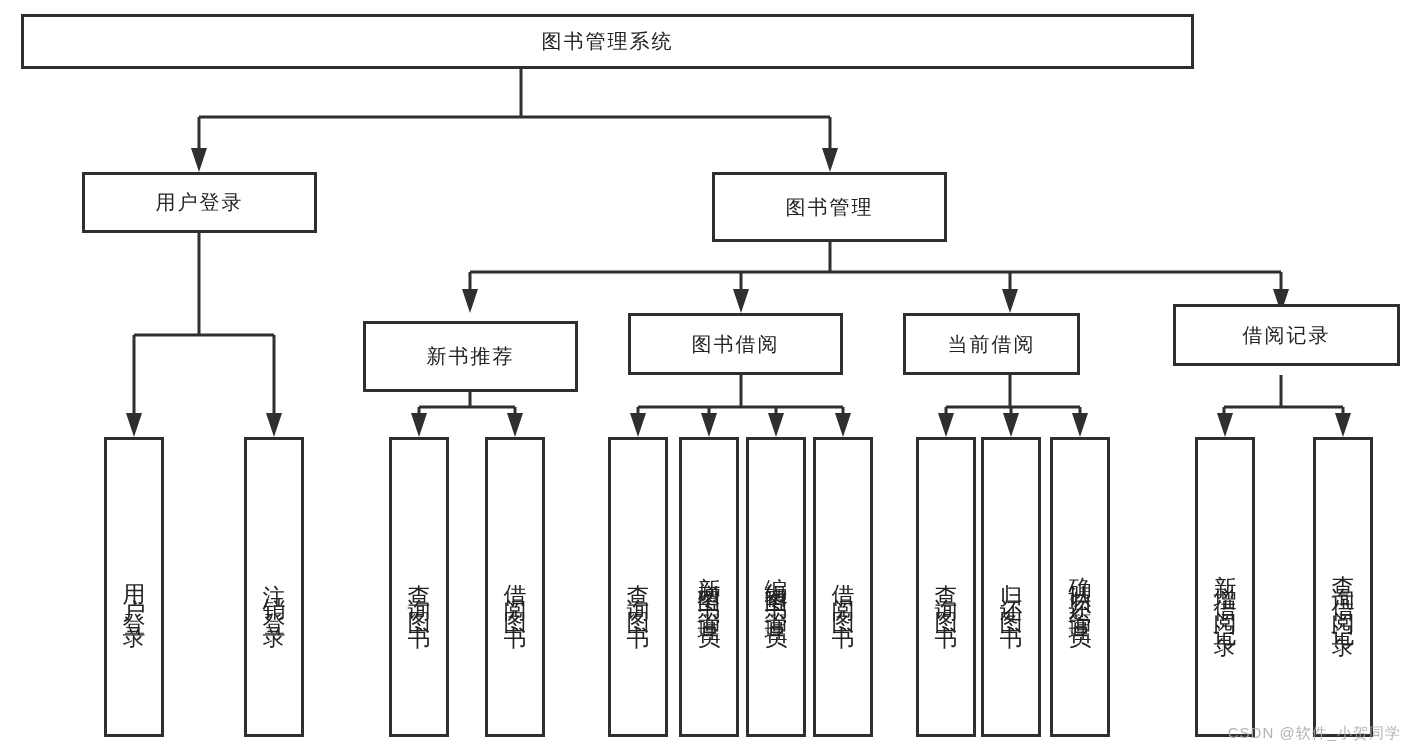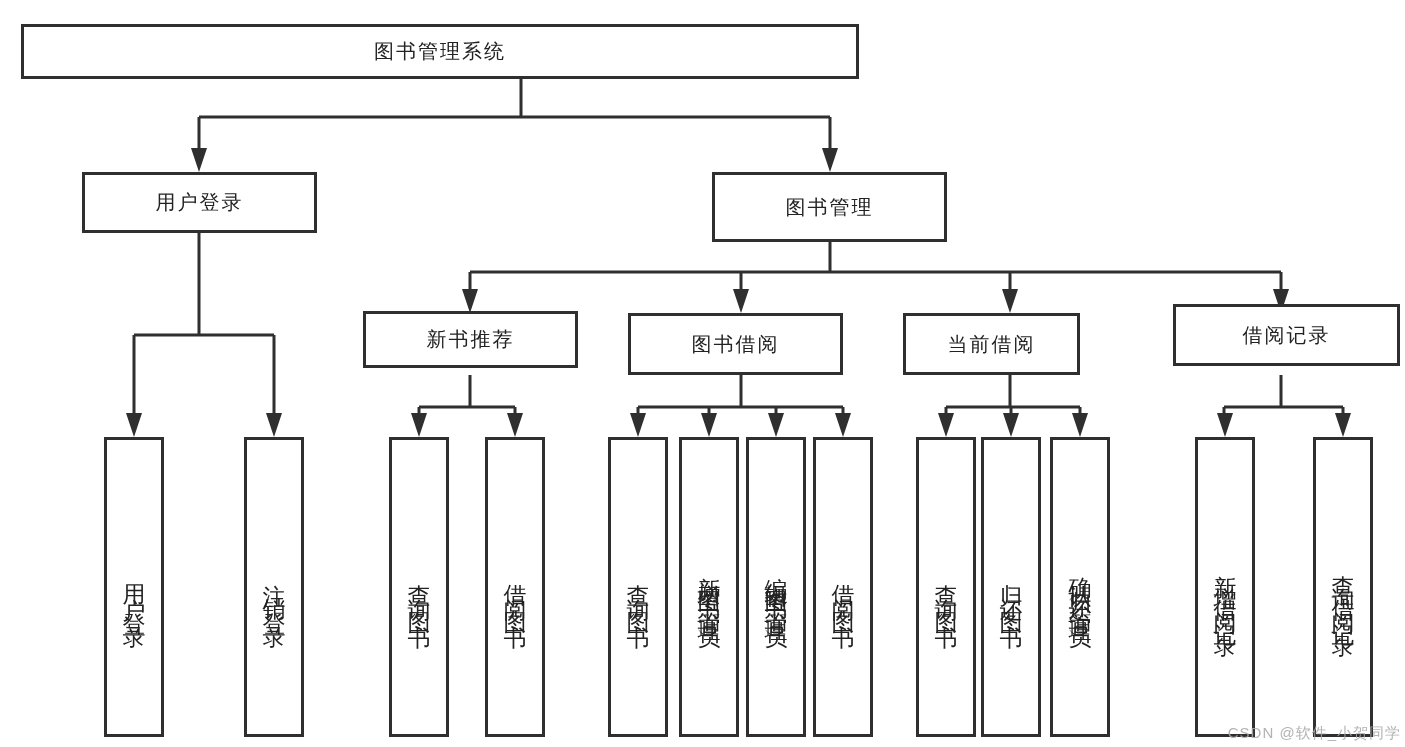--- a/index.html
+++ b/index.html
@@ -59,32 +59,32 @@
              M1002 289 H1018 L1010 313 Z  M1273 289 H1289 L1281 313 Z
              M126 413 H142 L134 437 Z  M266 413 H282 L274 437 Z
              M411 413 H427 L419 437 Z  M507 413 H523 L515 437 Z
              M630 413 H646 L638 437 Z  M701 413 H717 L709 437 Z
              M768 413 H784 L776 437 Z  M835 413 H851 L843 437 Z
              M938 413 H954 L946 437 Z  M1003 413 H1019 L1011 437 Z
              M1072 413 H1088 L1080 437 Z  M1217 413 H1233 L1225 437 Z
              M1335 413 H1351 L1343 437 Z" fill="#2f2f2f" stroke="none"></path>
   </svg>
 
-  <div class="box h" style="left:21px;top:24px;width:838px;height:55px">
+  <div class="box h" style="left:21px;top:14px;width:1173px;height:55px">
     <span class="lbl">图书管理系统</span>
   </div>
 
   <div class="box h" style="left:82px;top:172px;width:235px;height:61px">
     <span class="lbl">用户登录</span>
   </div>
   <div class="box h" style="left:712px;top:172px;width:235px;height:70px">
     <span class="lbl">图书管理</span>
   </div>
 
-  <div class="box h" style="left:363px;top:311px;width:215px;height:57px">
+  <div class="box h" style="left:363px;top:321px;width:215px;height:71px">
     <span class="lbl">新书推荐</span>
   </div>
   <div class="box h" style="left:628px;top:313px;width:215px;height:62px">
     <span class="lbl">图书借阅</span>
   </div>
   <div class="box h" style="left:903px;top:313px;width:177px;height:62px">
     <span class="lbl">当前借阅</span>
   </div>
   <div class="box h" style="left:1173px;top:304px;width:227px;height:62px">
     <span class="lbl">借阅记录</span>

